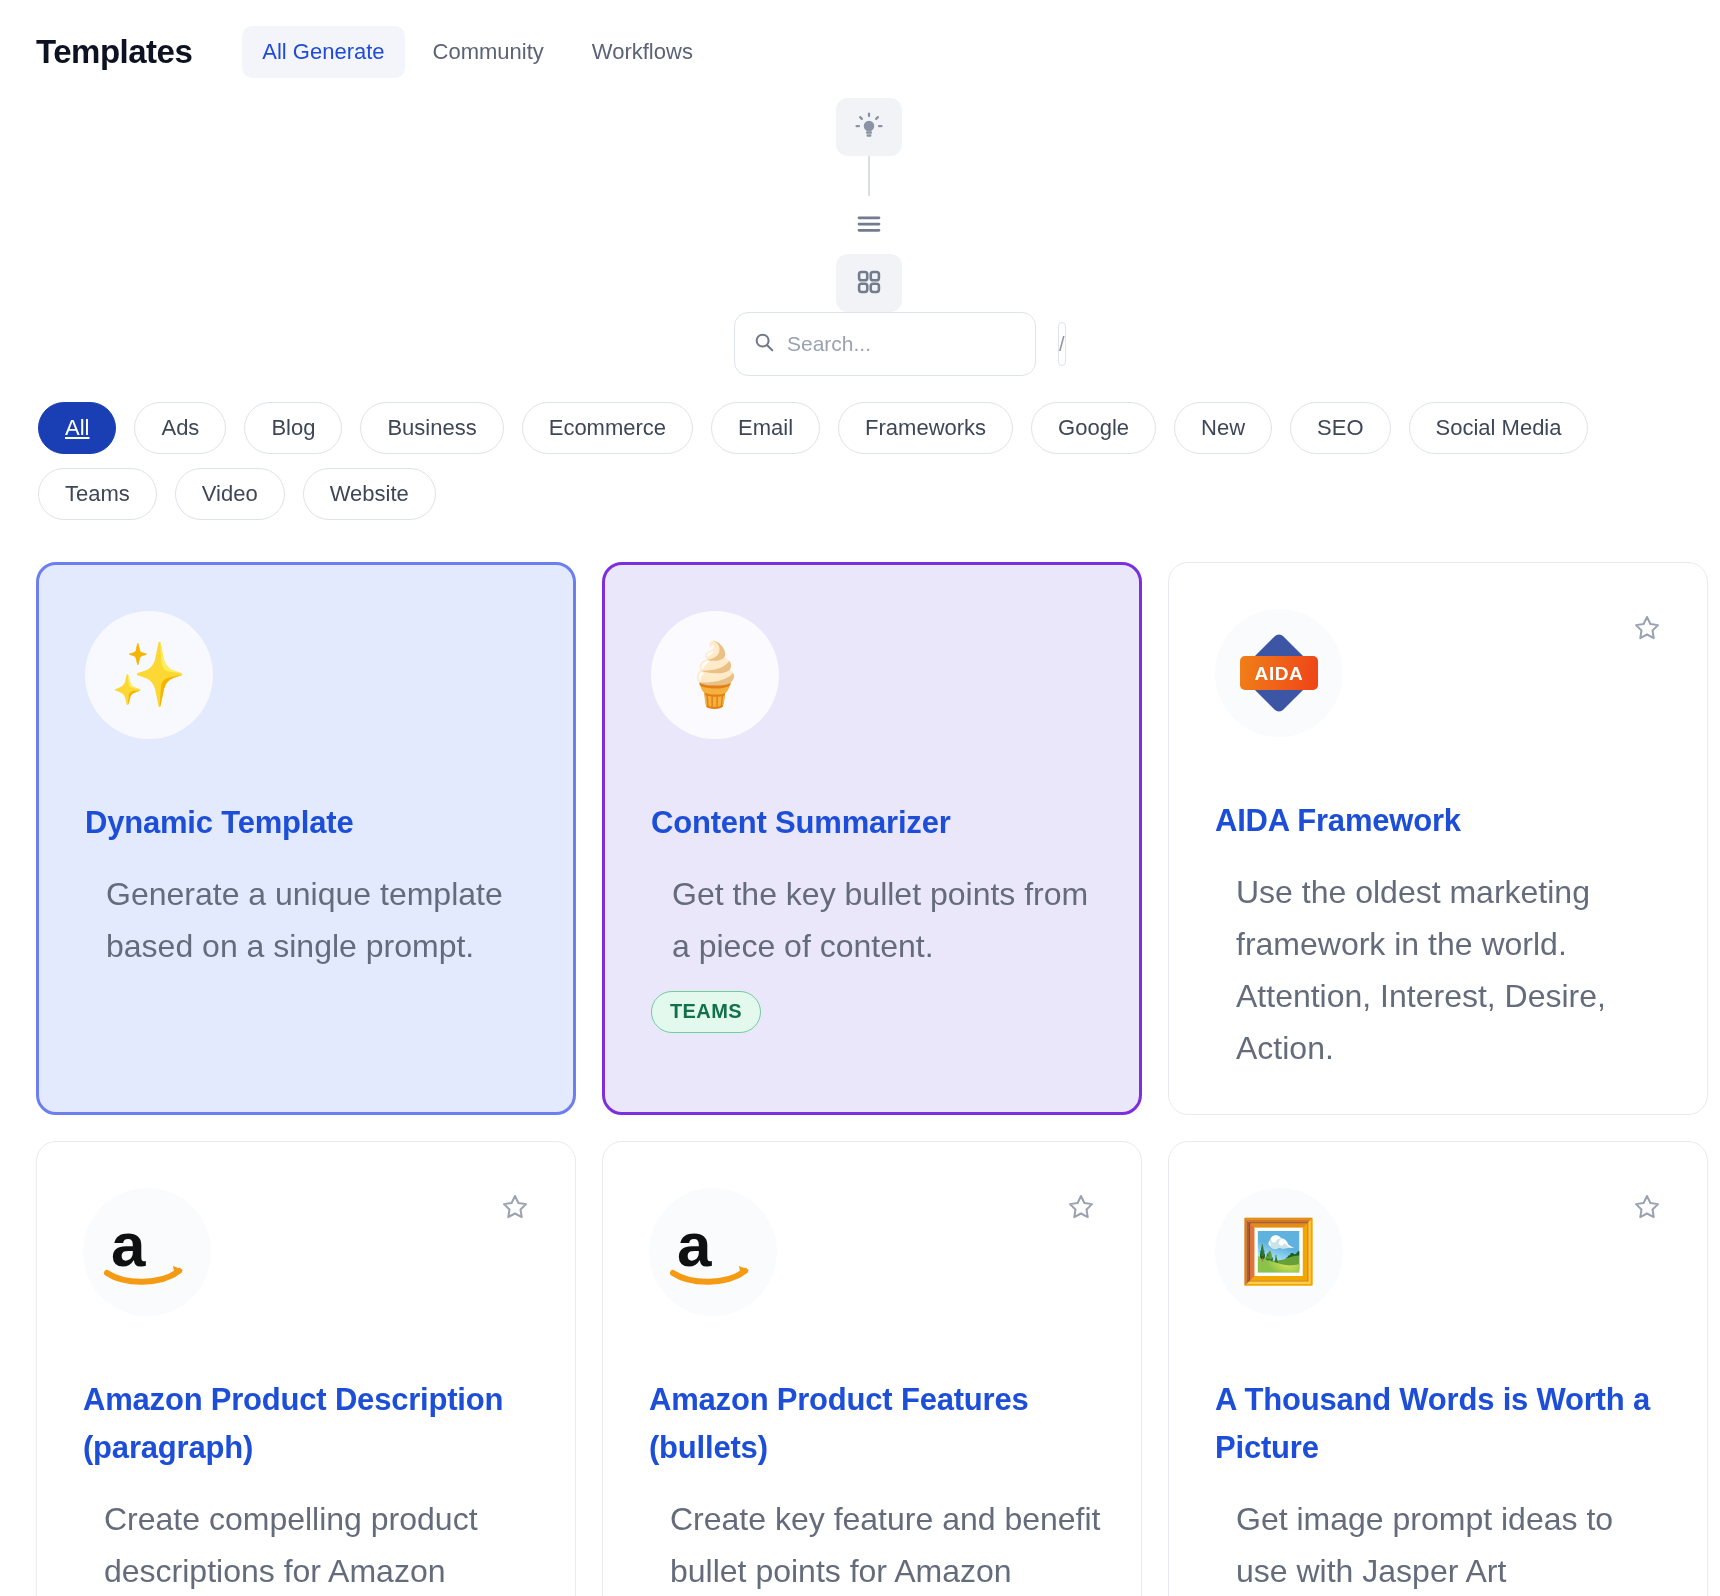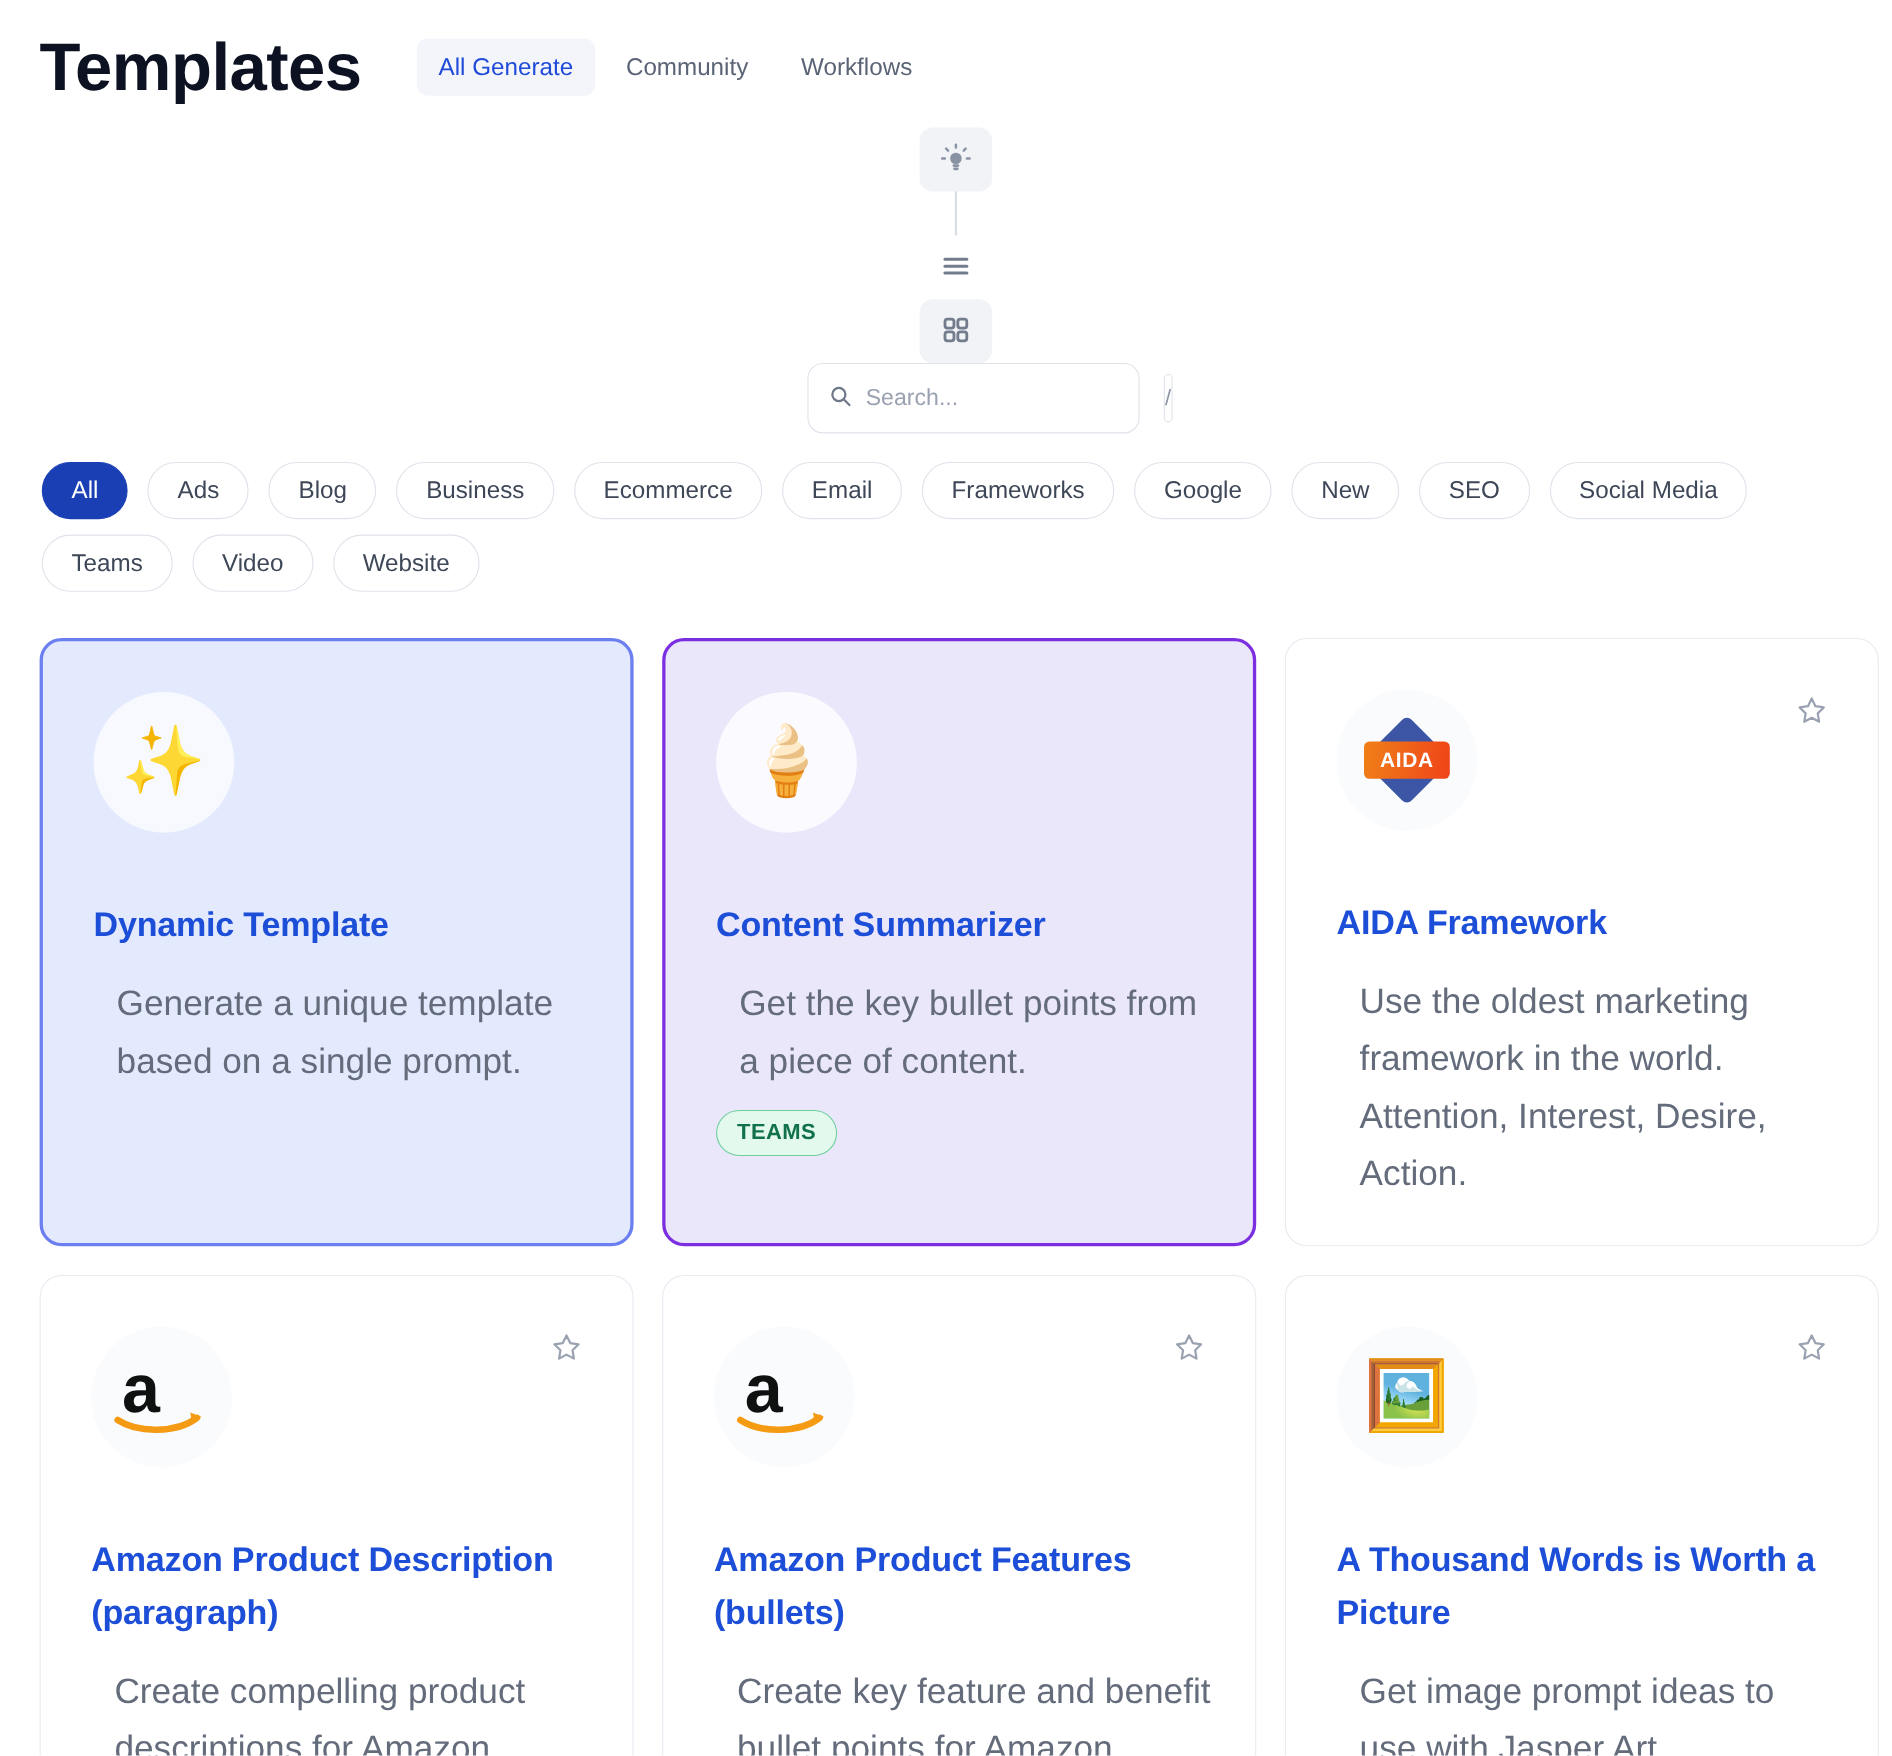--- a/index.html
+++ b/index.html
@@ -20,21 +20,21 @@
   }
 
   
   .header-row {
     display: flex;
     align-items: center;
     padding-top: 26px;
     gap: 14px;
   }
   .page-title {
-    font-size: 61px;
+    font-size: 33px;
     font-weight: bold;
     color: #0c1222;
     letter-spacing: -0.5px;
     margin-right: 36px;
   }
   .nav-tabs { display: flex; align-items: center; gap: 8px; }
   .nav-tab {
     font-size: 22px;
     color: #5b6376;
     padding: 13px 20px;
@@ -131,20 +131,21 @@
     display: flex;
     align-items: center;
     cursor: pointer;
     font-family: "Liberation Sans", sans-serif;
     white-space: nowrap;
   }
   .pill.active {
     background: #1a3fb5;
     border-color: #1a3fb5;
     color: #ffffff;
+    text-decoration: underline;
   }
 
   
   .grid {
     display: grid;
     grid-template-columns: repeat(3, 540px);
     gap: 26px;
     margin-top: 42px;
   }
   .card {

